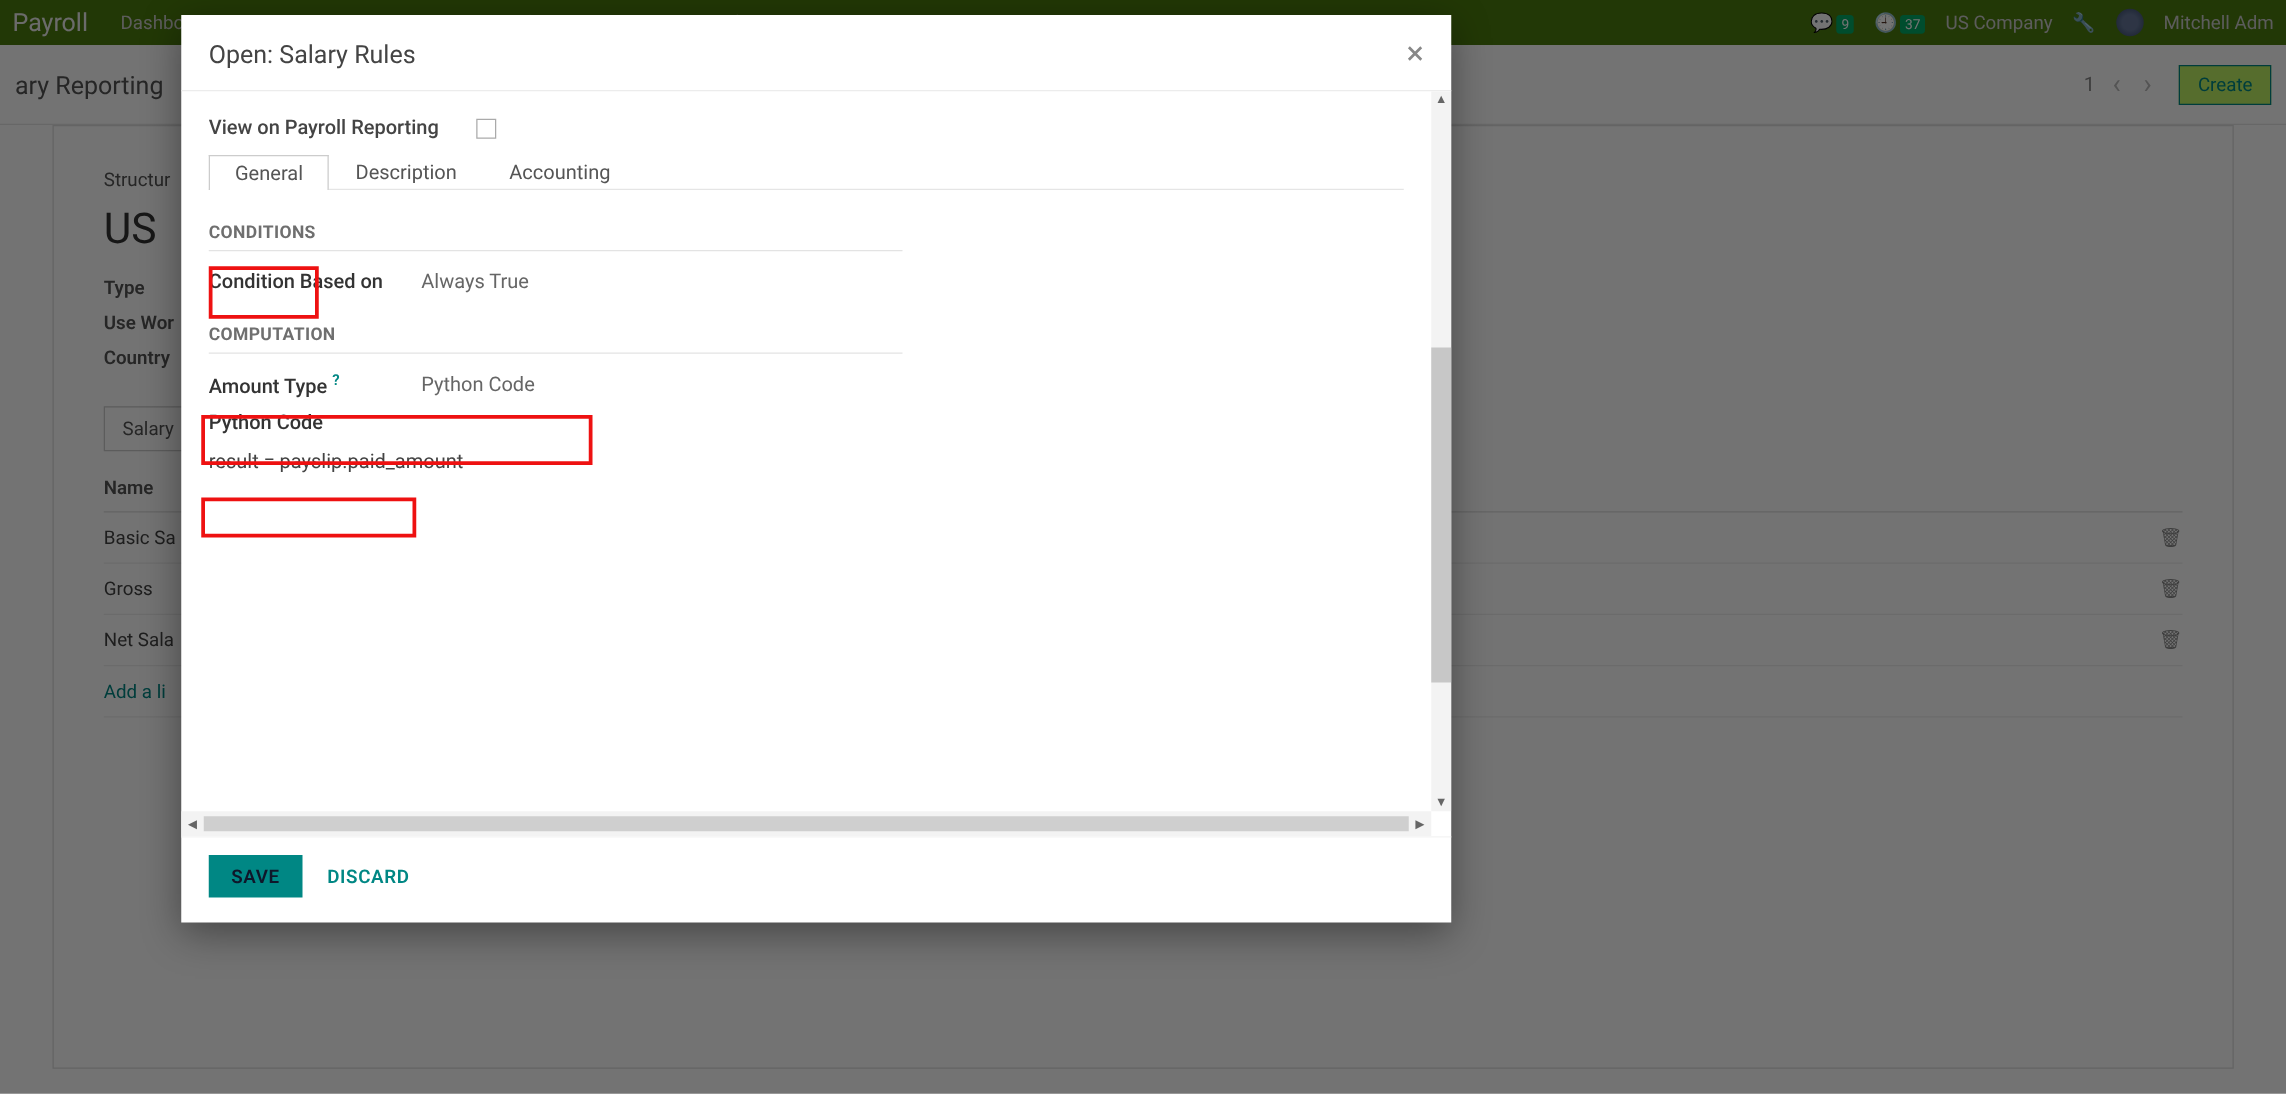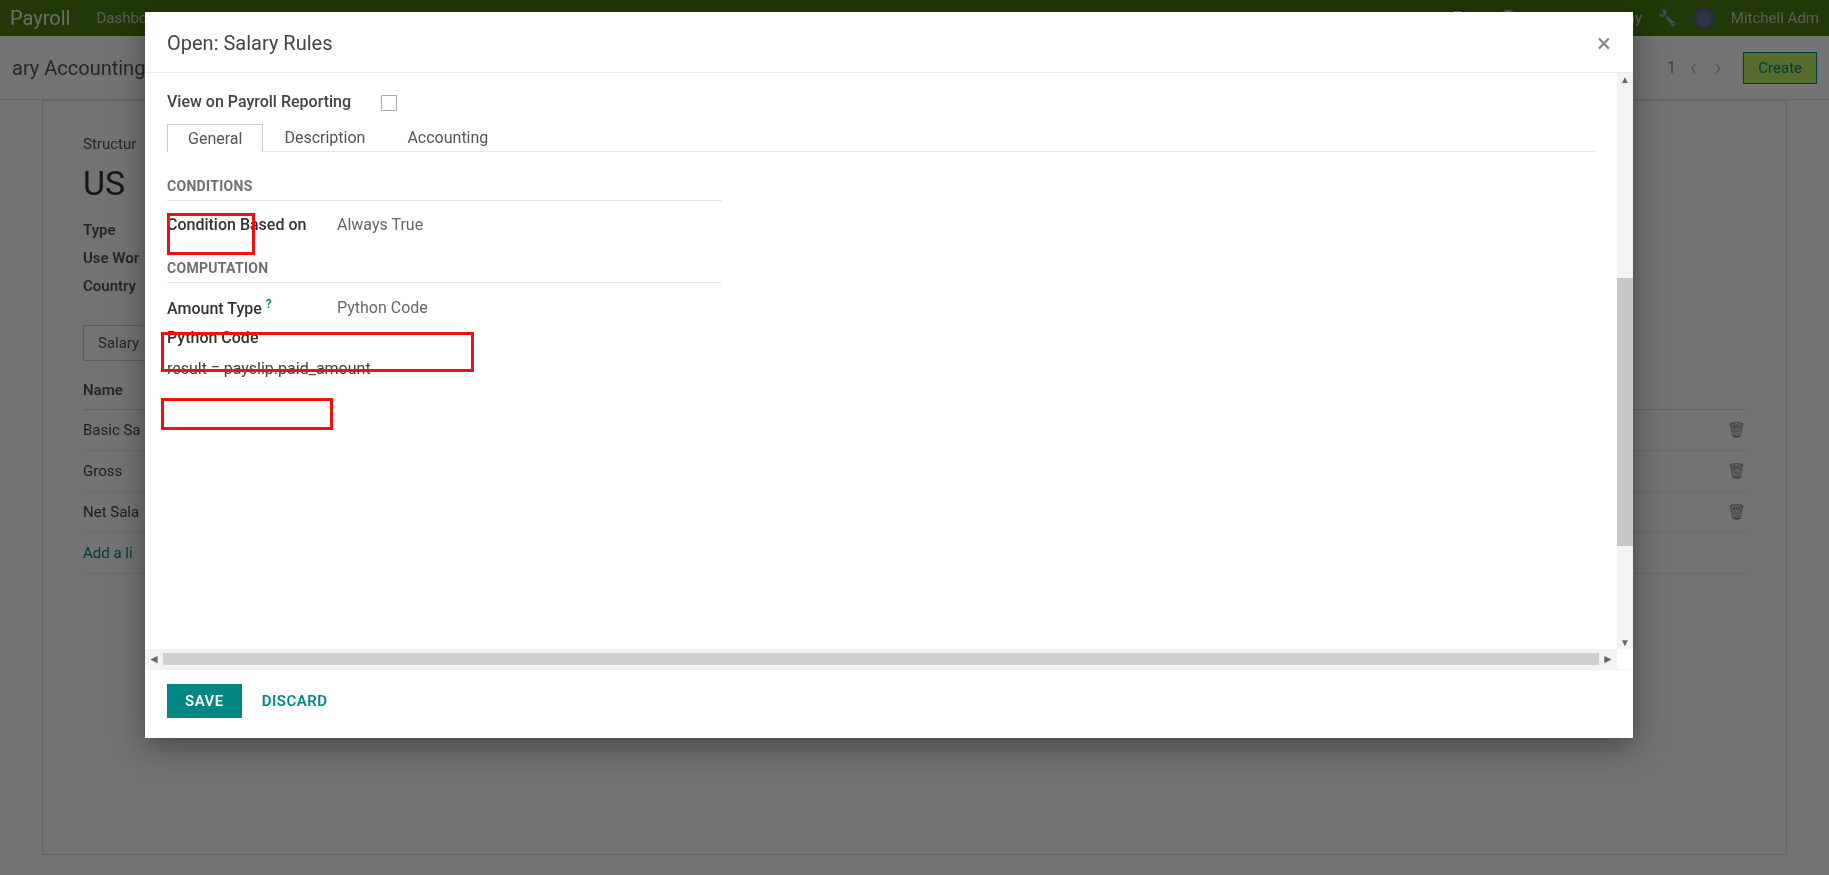--- a/index.html
+++ b/index.html
@@ -32,36 +32,36 @@
   .bgform .tab-bg { border:1px solid #ccc; display:inline-block; padding:8px 14px; font-size:15px; color:#555; margin-top:20px;text-align:right; }
   .bgform .tablehdr { font-size:15px; color:#555; border-bottom:1px solid #ddd; padding:10px 0; margin-top:10px; font-weight:600;}
   .bgform .row { padding:11px 0; border-bottom:1px solid #eee; display:flex; justify-content:space-between; align-items:center; color:#444; font-size:15px;}
   .bgform .addline { color:#008784; }
   .trash::before { content:"🗑"; color:#888; }
 
   
   .overlay { position:absolute; inset:0; background: rgba(0,0,0,0.55); }
 
   
-  .modal { position:absolute; top:12px; left:145px; width:1488px; height:726px; background:#fff; box-shadow: 0 8px 30px rgba(0,0,0,.4); display:flex; flex-direction:column; }
+  .modal { position:absolute; top:12px; left:145px; width:1016px; height:726px; background:#fff; box-shadow: 0 8px 30px rgba(0,0,0,.4); display:flex; flex-direction:column; }
   .modal-header { padding:16px 22px 14px 22px; display:flex; align-items:center; border-bottom:1px solid #ececec; }
   .modal-header h2 { font-size:20px; font-weight:400; color:#444; }
   .modal-header .close { margin-left:auto; font-size:26px; color:#888; cursor:pointer; }
   .modal-body { flex:1; position:relative; overflow:hidden; }
   .modal-scroll { position:absolute; top:0; left:0; right:16px; bottom:20px; overflow:auto; padding: 18px 22px 10px 22px; }
   .modal-body .vtrack { position:absolute; right:0; top:0; bottom:20px; width:16px; background:#f3f3f3; }
   .modal-body .vthumb { position:absolute; right:0; top:205px; width:16px; height:268px; background:#c7c7c7; }
   .modal-body .htrack { position:absolute; left:0; right:16px; bottom:0; height:20px; background:#f3f3f3; display:flex; align-items:center; }
   .modal-body .htrack .arrow { width:18px; text-align:center; color:#666; font-size:12px;}
   .modal-body .hbar { flex:1; height:12px; background:#cfcfcf; }
   .modal-body .vtrack .uparrow, .modal-body .vtrack .downarrow { position:absolute; left:0; width:16px; text-align:center; color:#666; font-size:10px;}
   .modal-body .vtrack .uparrow { top:1px; }
   .modal-body .vtrack .downarrow { bottom:1px; }
   .modal-footer { padding:14px 22px 20px 22px; display:flex; gap:20px; align-items:center; border-top:1px solid #f3f3f3;}
-  .modal-footer .save { background:#008784; color:#ffffff; border:none; padding:8px 18px; font-size:15px; font-weight:600; letter-spacing:.5px; }
+  .modal-footer .save { background:#008784; color:#0f172a; border:none; padding:8px 18px; font-size:15px; font-weight:600; letter-spacing:.5px; }
   .modal-footer .discard { color:#008784; font-size:15px; font-weight:600; background:none; border:none; letter-spacing:.5px;}
 
   
   .field-row { display:flex; align-items:flex-start; margin-bottom:10px; }
   .field-row .flabel { width:214px; font-size:16px; color:#444; font-weight:500; line-height:1.35; }
   .field-row .flabel sup { color:#008784; font-size:12px; font-weight:600;}
   .field-row .checkbox { width:16px; height:16px; border:1px solid #aaa; background:#fff; margin-top:4px; }
 
   .tabs { display:flex; margin-top:10px; border-bottom:1px solid #e5e5e5; }
   .tabs .tab { padding:4px 20px; font-size:16px; color:#555; border:1px solid transparent; border-bottom:none; cursor:pointer;}
@@ -98,21 +98,21 @@
     <span><span class="chat-icon"></span><span class="badge">9</span></span>
     <span><span class="clock-icon"></span><span class="badge">37</span></span>
     <span>US Company</span>
     <span class="wrench-icon"></span>
     <span class="avatar"></span>
     <span>Mitchell Adm</span>
   </div>
 </div>
 
 <div class="subbar">
-  <span class="crumb">ary Accounting</span>
+  <span class="crumb">ary Reporting</span>
   <div class="spacer2"></div>
   <div class="pager">
     <span>1</span>
     <span class="chev">‹</span>
     <span class="chev">›</span>
   </div>
   <button class="create-btn">Create</button>
 </div>
 
 <div class="bgform">

